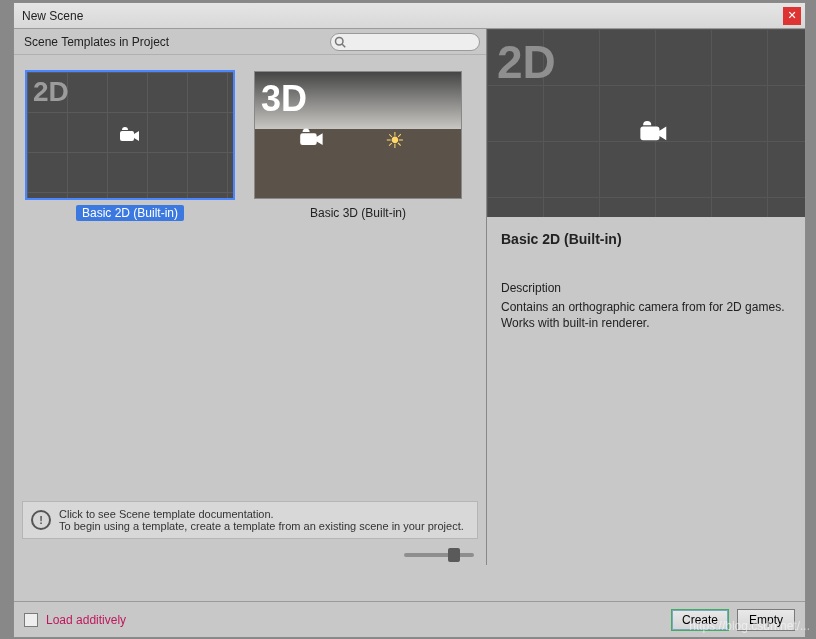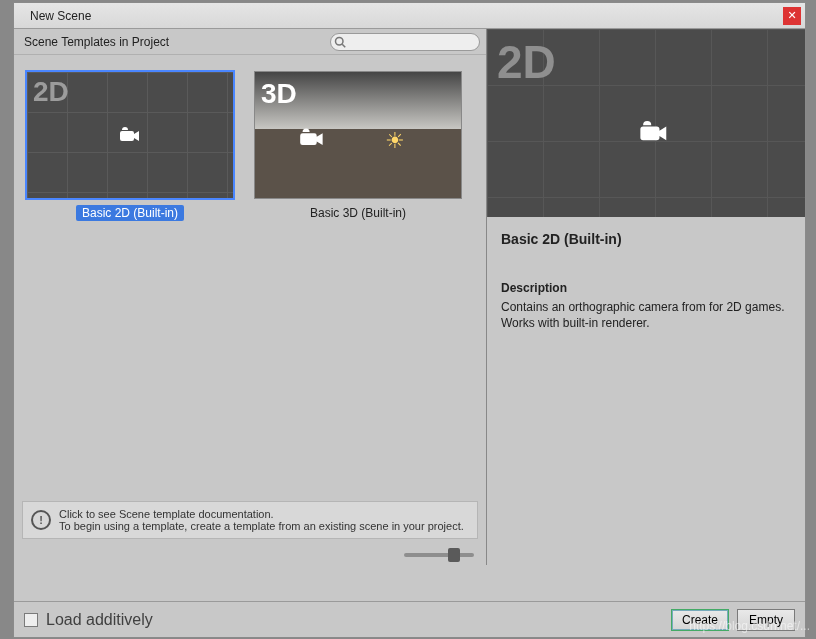--- a/index.html
+++ b/index.html
@@ -5,21 +5,21 @@
 * { box-sizing: border-box; margin: 0; padding: 0; font-family: Arial, Helvetica, sans-serif; }
 body { width: 816px; height: 639px; background: #888; position: relative; overflow: hidden; }
 
 .dialog {
   position: absolute; left: 13px; top: 2px; width: 793px; height: 636px;
   background: #c8c8c8; border: 1px solid #8a8a8a;
   display: flex; flex-direction: column;
 }
 .titlebar {
   height: 26px; background: linear-gradient(#e5e5e5,#d8d8d8);
-  display: flex; align-items: center; padding: 0 4px 0 16px;
+  display: flex; align-items: center; padding: 0 4px 0 8px;
   border-bottom: 1px solid #9a9a9a; font-size: 12px; color: #222;
 }
 .titlebar .title { flex: 1; }
 .close-btn {
   width: 18px; height: 18px; background: #d33; color: #fff;
   display: flex; align-items: center; justify-content: center;
   font-size: 11px; line-height: 1; cursor: pointer;
 }
 
 .body { flex: 1; display: flex; flex-direction: column; background: #c8c8c8; gap: 36px; }
@@ -62,21 +62,21 @@
 }
 .thumb-2d .tag2d {
   position: absolute; top: 4px; left: 6px; font-size: 28px; font-weight: 700; color: #9c9c9c;
 }
 .thumb-cam {
   position: absolute; top: 50%; left: 50%; transform: translate(-50%,-50%);
   color: #fff;
 }
 .thumb-3d .sky { position:absolute; inset:0 0 55% 0; background: linear-gradient(#454545,#c8c7c3); }
 .thumb-3d .ground { position:absolute; inset:45% 0 0 0; background: #5b5249; }
-.thumb-3d .tag3d { position:absolute; top:6px; left:6px; font-size:28px; font-weight:700; color:#fff; }
+.thumb-3d .tag3d { position:absolute; top:6px; left:6px; font-size:36px; font-weight:700; color:#fff; }
 .thumb-3d .cam3d { position:absolute; top:56px; left:44px; color:#fff; }
 .thumb-3d .sun { position:absolute; top:56px; left:130px; color:#ffd76a; font-size:22px; }
 .tpl-name {
   margin-top: 6px; font-size: 12px; color: #222; padding: 1px 6px; border-radius: 2px;
 }
 .tpl-name.selected { background: #3b79e0; color: #fff; }
 
 .info-bar {
   margin: 4px 8px 6px 8px; padding: 6px 8px; background: #d8d8d8;
   border: 1px solid #b5b5b5; display: flex; gap: 8px; font-size: 11px; color: #333;
@@ -100,29 +100,29 @@
     linear-gradient(#575757 1px, transparent 1px),
     linear-gradient(90deg,#575757 1px, transparent 1px);
   background-size: 56px 56px;
 }
 .preview .tag2d-big {
   position: absolute; top: 6px; left: 10px; font-size: 46px; font-weight: 700; color: #8f8f8f;
 }
 .preview .cam-big { position: absolute; top: 92px; left: 152px; color: #fff; }
 .detail { padding: 14px 14px; font-size: 13px; color: #222; }
 .detail h3 { font-size: 14px; font-weight: 600; margin-bottom: 34px; }
-.detail .desc-h { font-weight: 700; font-size: 12px; margin-bottom: 4px; }
+.detail .desc-h { font-weight: 400; font-size: 12px; margin-bottom: 4px; }
 .detail .desc-t { font-size: 12px; line-height: 1.35; }
 
 .footer {
   height: 36px; border-top: 1px solid #9a9a9a; background: #c8c8c8;
   display: flex; align-items: center; padding: 0 10px; gap: 8px;
 }
 .checkbox { width: 14px; height: 14px; border: 1px solid #7a7a7a; background: #eee; cursor: pointer; }
-.footer-label { font-size: 16px; color: #404040; flex: 1; }
+.footer-label { font-size: 12px; color: #be185d; flex: 1; }
 .btn {
   min-width: 58px; height: 22px; padding: 0 10px; border: 1px solid #7a7a7a;
   background: linear-gradient(#e9e9e9,#d5d5d5); font-size: 12px; cursor: pointer;
   display: flex; align-items: center; justify-content: center;
 }
 .btn.primary { border-color: #4a6; box-shadow: 0 0 0 1px #7ab inset; }
 .watermark {
   position: absolute; right: 6px; bottom: 6px; font-size: 12px; color: rgba(255,255,255,0.55);
   pointer-events: none;
 }

